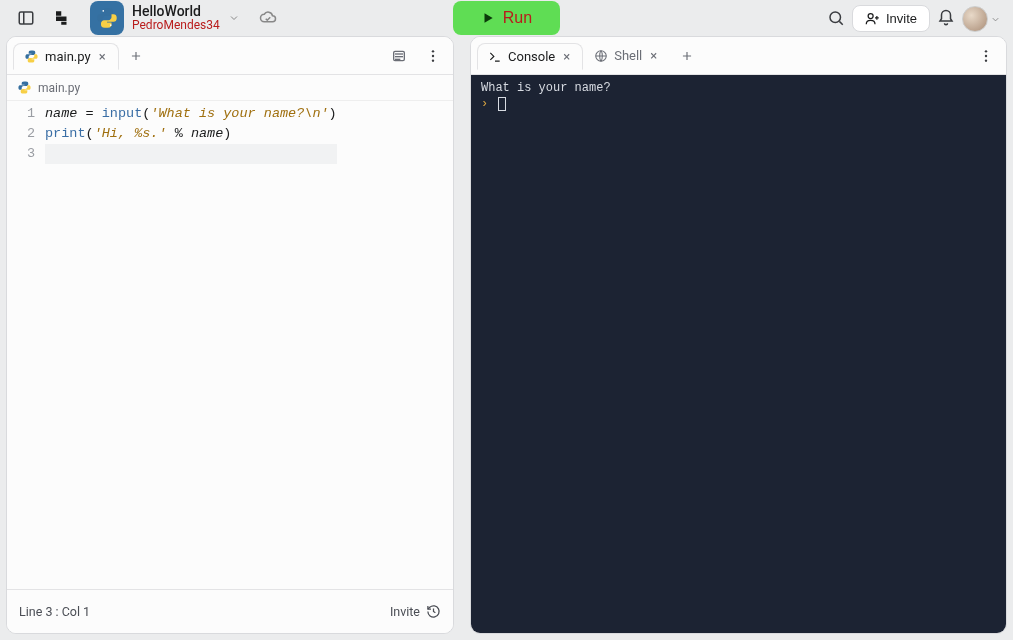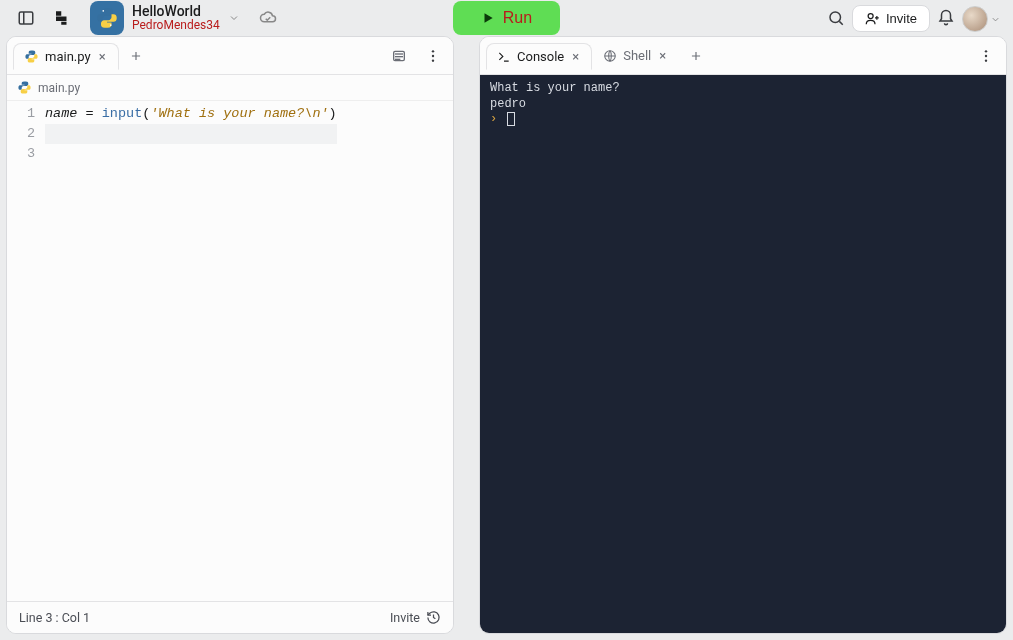--- a/index.html
+++ b/index.html
@@ -53,21 +53,21 @@
       border-radius: 8px; padding: 5px 12px;
       font-size: 13px; font-weight: 500; color: #1b1c1d; cursor: pointer;
     }
     .avatar {
       width: 26px; height: 26px; border-radius: 50%;
       background: radial-gradient(circle at 35% 35%, #e8d9c8, #a98c76);
       border: 1px solid #ccc;
     }
     
     .main {
-      flex: 1; display: flex; gap: 13px; min-height: 0;
+      flex: 1; display: flex; gap: 4px; min-height: 0;
     }
     .pane {
       background: #fcfcfc; border: 1px solid #d9dadd;
       border-radius: 10px; margin: 0 6px 6px;
       display: flex; flex-direction: column; overflow: hidden;
       min-height: 0;
     }
     .pane-left { width: 448px; margin-left: 6px; }
     .pane-right { flex: 1; margin-right: 6px; }
     
@@ -109,21 +109,21 @@
     .code-line { height: 20px; line-height: 20px; white-space: pre; }
     .code-line.current { background: #f1f2f3; }
     .tk-name { color: #1b1c1d; font-style: italic; }
     .tk-op { color: #1b1c1d; }
     .tk-func { color: #3a6ea5; }
     .tk-str { color: #a07010; font-style: italic; }
     .tk-punc { color: #1b1c1d; }
     
     .statusbar {
       display: flex; align-items: center; justify-content: space-between;
-      height: 32px; border-top: 1px solid #e3e3e5; padding: 0 12px;
+      height: 44px; border-top: 1px solid #e3e3e5; padding: 0 12px;
       font-size: 12.5px; color: #4b4e55; background: #fcfcfc;
     }
     .status-right { display: flex; align-items: center; gap: 6px; cursor: pointer; }
     
     .console {
       flex: 1; background: #1c2333; color: #d7dbe2;
       font-family: "SFMono-Regular", Consolas, "Liberation Mono", Menlo, monospace;
       font-size: 12px; padding: 6px 10px; overflow: auto;
       line-height: 1.3;
     }
@@ -268,20 +268,21 @@
     </div>
 
     <div class="editor">
       <div class="gutter" id="gutter">
           <div>1</div>
           <div>2</div>
           <div>3</div>
         </div>
       <div class="code" id="code">
           <div class="code-line"><span class="tk-name">name</span><span> </span><span class="tk-op">=</span><span> </span><span class="tk-func">input</span><span class="tk-punc">(</span><span class="tk-str">'What is your name?\n'</span><span class="tk-punc">)</span></div>
+          <div class="code-line"><span class="tk-func">print</span><span class="tk-punc">(</span><span class="tk-str">'Hi, %s.'</span><span> </span><span class="tk-op">%</span><span> </span><span class="tk-name">name</span><span class="tk-punc">)</span></div>
           <div class="code-line current"></div>
         </div>
     </div>
 
     <div class="statusbar">
       <span>Line 3 : Col 1</span>
       <div class="status-right">
         <span>Invite</span>
         <svg width="15" height="15" viewBox="0 0 24 24" fill="none" stroke="#4b4e55" stroke-width="2">
             <path d="M3 12a9 9 0 1 0 3-6.7L3 8"></path>
@@ -320,18 +321,17 @@
       <div class="icon-btn">
         <svg width="16" height="16" viewBox="0 0 24 24" fill="#3a3c40">
             <circle cx="12" cy="5" r="1.8"></circle>
             <circle cx="12" cy="12" r="1.8"></circle>
             <circle cx="12" cy="19" r="1.8"></circle>
           </svg>
       </div>
     </div>
     <div class="console" id="console">
         <div class="console-line">What is your name?</div>
-        <div class="console-line">pedro</div>
         <div class="console-line"><span class="prompt">›</span> <span class="cursor-box"></span></div>
       </div>
   </div>
 
 </div>
 
 </body></html>

